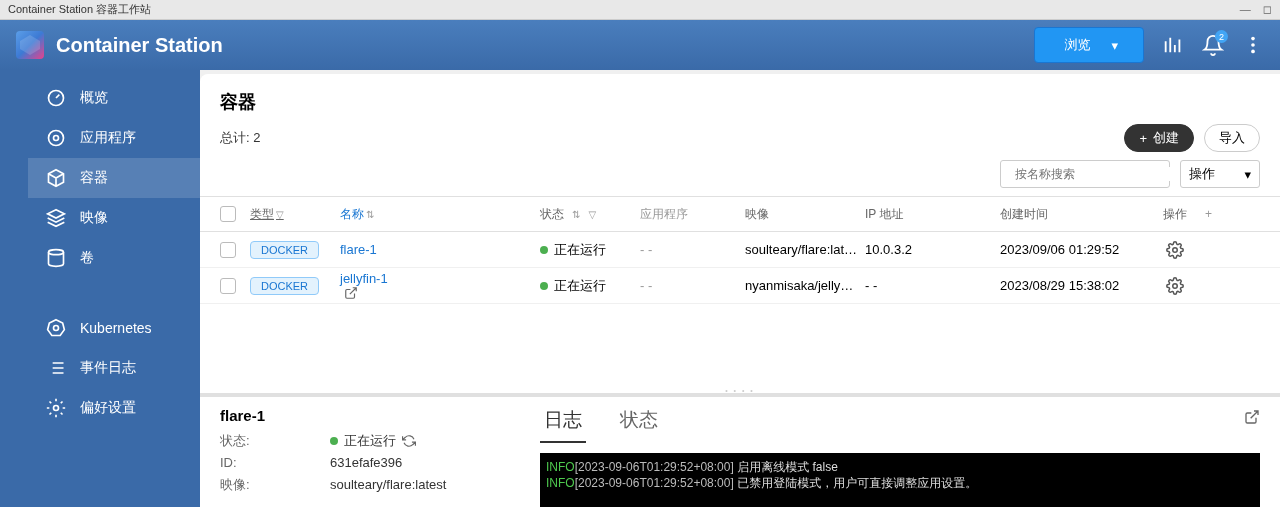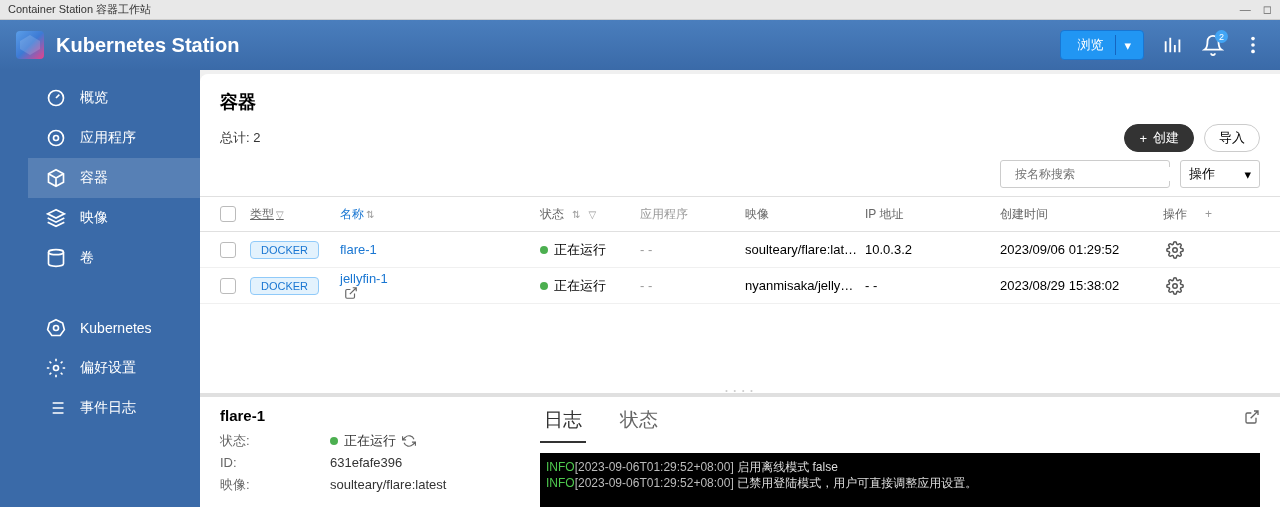--- a/index.html
+++ b/index.html
@@ -4,21 +4,21 @@
 <style>
 * { margin: 0; padding: 0; box-sizing: border-box; font-family: -apple-system, BlinkMacSystemFont, "Segoe UI", Arial, sans-serif; }
 body { background: #f0f0f0; width: 1280px; height: 507px; overflow: hidden; font-size: 13px; }
 .title-bar { background: #e8e8e8; height: 20px; display: flex; align-items: center; padding: 0 8px; font-size: 11px; color: #333; border-bottom: 1px solid #ccc; }
 .title-bar-controls { margin-left: auto; display: flex; gap: 12px; color: #666; }
 .app-header { background: linear-gradient(180deg, #4a7ebd 0%, #3a6aa8 100%); height: 50px; display: flex; align-items: center; padding: 0 16px; color: white; }
 .logo-box { width: 28px; height: 28px; background: linear-gradient(135deg, #5b9ee8 0%, #3d7ad4 50%, #e8428c 100%); border-radius: 4px; margin-right: 12px; position: relative; }
 .logo-box::before { content: ''; position: absolute; inset: 4px; background: rgba(255,255,255,0.15); clip-path: polygon(50% 0, 100% 30%, 100% 70%, 50% 100%, 0 70%, 0 30%); }
 .app-title { font-size: 20px; font-weight: 600; }
 .header-right { margin-left: auto; display: flex; align-items: center; gap: 18px; }
-.browse-btn { background: #2196f3; color: white; border: 1px solid #1976d2; border-radius: 4px; height: 30px; display: flex; align-items: center; padding: 4px; overflow: hidden; }
+.browse-btn { background: #2196f3; color: white; border: 1px solid #1976d2; border-radius: 4px; height: 30px; display: flex; align-items: center; padding: 17px; overflow: hidden; }
 .browse-btn-main { padding: 0 12px; height: 100%; display: flex; align-items: center; }
 .browse-btn-drop { border-left: 1px solid #1565c0; padding: 0 8px; height: 100%; display: flex; align-items: center; }
 .header-icon { width: 22px; height: 22px; color: white; cursor: pointer; position: relative; }
 .notif-badge { position: absolute; top: -4px; right: -4px; background: #42a5f5; color: white; font-size: 9px; min-width: 13px; height: 13px; border-radius: 7px; display: flex; align-items: center; justify-content: center; }
 .main-layout { display: flex; height: calc(100% - 70px); }
 .sidebar { width: 200px; background: #3a6aa8; color: white; padding-top: 8px; }
 .sidebar-item { display: flex; align-items: center; padding: 10px 18px; gap: 14px; cursor: pointer; font-size: 14px; margin-left: 28px; }
 .sidebar-item.active { background: rgba(255,255,255,0.15); }
 .sidebar-icon { width: 20px; height: 20px; flex-shrink: 0; }
 .content { flex: 1; background: white; display: flex; flex-direction: column; border-top-left-radius: 8px; margin-top: 4px; overflow: hidden; }
@@ -76,21 +76,21 @@
 <div class="title-bar">
   <span>Container Station 容器工作站</span>
   <div class="title-bar-controls">
     <span>—</span>
     <span>◻</span>
   </div>
 </div>
 
 <div class="app-header">
   <div class="logo-box"></div>
-  <div class="app-title">Kubernetes Station</div>
+  <div class="app-title">Container Station</div>
   <div class="header-right">
     <div class="browse-btn">
       <div class="browse-btn-main">
           <span>浏览</span>
         </div>
       <div class="browse-btn-drop">▾</div>
     </div>
     <div class="header-icon">
       <svg viewBox="0 0 24 24" fill="none" stroke="white" stroke-width="2">
           <path d="M4 20 L4 8 M9 20 L9 4 M14 20 L14 12 M19 20 L19 6"></path>
@@ -151,30 +151,30 @@
     <div style="height:30px"></div>
     <div class="sidebar-item">
       <svg class="sidebar-icon" viewBox="0 0 24 24" fill="none" stroke="white" stroke-width="2">
           <path d="M12 2 L20 6 L22 14 L17 21 L7 21 L2 14 L4 6 Z"></path>
           <circle cx="12" cy="12" r="3"></circle>
         </svg>
       <span>Kubernetes</span>
     </div>
     <div class="sidebar-item">
       <svg class="sidebar-icon" viewBox="0 0 24 24" fill="none" stroke="white" stroke-width="2">
+          <path d="M8 6 L21 6 M8 12 L21 12 M8 18 L21 18 M3 6 L3.01 6 M3 12 L3.01 12 M3 18 L3.01 18"></path>
+        </svg>
+      <span>事件日志</span>
+    </div>
+    <div class="sidebar-item">
+      <svg class="sidebar-icon" viewBox="0 0 24 24" fill="none" stroke="white" stroke-width="2">
           <circle cx="12" cy="12" r="3"></circle>
           <path d="M12 1 L12 4 M12 20 L12 23 M4.2 4.2 L6.3 6.3 M17.7 17.7 L19.8 19.8 M1 12 L4 12 M20 12 L23 12 M4.2 19.8 L6.3 17.7 M17.7 6.3 L19.8 4.2"></path>
         </svg>
       <span>偏好设置</span>
-    </div>
-    <div class="sidebar-item">
-      <svg class="sidebar-icon" viewBox="0 0 24 24" fill="none" stroke="white" stroke-width="2">
-          <path d="M8 6 L21 6 M8 12 L21 12 M8 18 L21 18 M3 6 L3.01 6 M3 12 L3.01 12 M3 18 L3.01 18"></path>
-        </svg>
-      <span>事件日志</span>
     </div>
   </div>
 
   <div class="content">
     <div class="content-header">
       <div class="page-title">容器</div>
       <div class="toolbar-row">
         <div class="total-text">总计: 2</div>
         <div class="toolbar-right">
           <div class="btn btn-primary">

